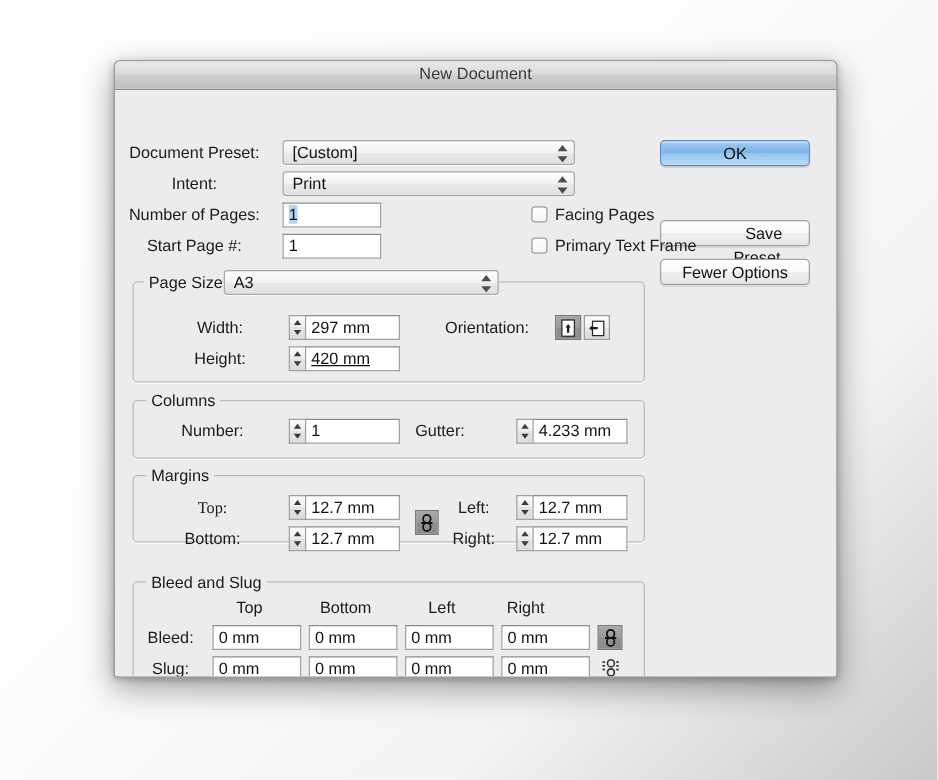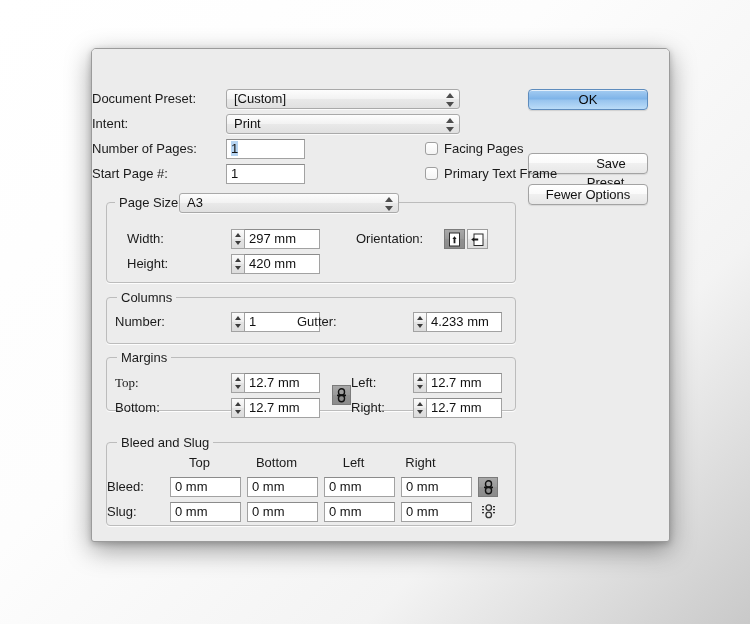--- a/index.html
+++ b/index.html
@@ -55,21 +55,21 @@
     height: 471px;
     background: #ececec;
   }
 
   
   .lbl {
     font-size: 13px;
     color: #1a1a1a;
     white-space: nowrap;
   }
-  .lbl-r { text-align: left; }
+  .lbl-r { text-align: center; }
 
   
   .combo {
     position: absolute;
     height: 20px;
     background: linear-gradient(to bottom, #fdfdfd 0%, #f2f2f2 50%, #e9e9e9 51%, #e0e0e0 100%);
     border: 1px solid #a9a9a9;
     border-radius: 3px;
     box-sizing: border-box;
     font-size: 13px;
@@ -211,20 +211,23 @@
   }
   .plainicon svg { display:block; margin: 2px auto 0; }
 </style>
 </head>
 <body>
 
 <div id="root">
 
   <div class="dialog">
 
+    <div class="titlebar">
+      <div class="titlebar-text">New Document</div>
+    </div>
 
     <div class="dialog-body">
 
       <div class="btn default" style="left:436px; top:40px; width:120px;">OK</div>
       <div class="btn" style="left:436px; top:104px; width:120px;padding-left:46px;">Save Preset...</div>
       <div class="btn" style="left:436px; top:135px; width:120px;">Fewer Options</div>
 
       <div class="lbl lbl-r" style="position:absolute; left:0px; top:42px; width:127px;">Document Preset:</div>
       <div class="combo" style="left:134px; top:40px; width:234px;">
         <span>[Custom]</span>
@@ -261,21 +264,21 @@
         </div>
 
         <div class="lbl lbl-r" style="position:absolute; left:20px; top:28px; width:98px;">Width:</div>
         <div class="stepper" style="left:124px; top:26px;"></div>
         <div class="tfield" style="left:137px; top:26px; width:76px;">
           <span>297 mm</span>
         </div>
 
         <div class="lbl lbl-r" style="position:absolute; left:20px; top:53px; width:98px;">Height:</div>
         <div class="stepper" style="left:124px; top:51px;"></div>
-        <div class="tfield" style="left:137px; top:51px; width:76px;">
+        <div class="tfield" style="left:137px; top:51px; width:76px;text-decoration:underline;">
           <span>420 mm</span>
         </div>
 
         <div class="lbl" style="position:absolute; left:249px; top:28px;">Orientation:</div>
         <div class="iconbtn on" style="left:337px; top:26px;">
           <svg width="15" height="15" viewBox="0 0 15 15">
             <rect x="2.5" y="1" width="10" height="13" fill="#ffffff" stroke="#2a2a2a" stroke-width="1"></rect>
             <path d="M7.5 4.2 L9.6 7.0 L8.4 7.0 L8.4 11.2 L6.6 11.2 L6.6 7.0 L5.4 7.0 Z" fill="#1a1a1a"></path>
           </svg>
         </div>

